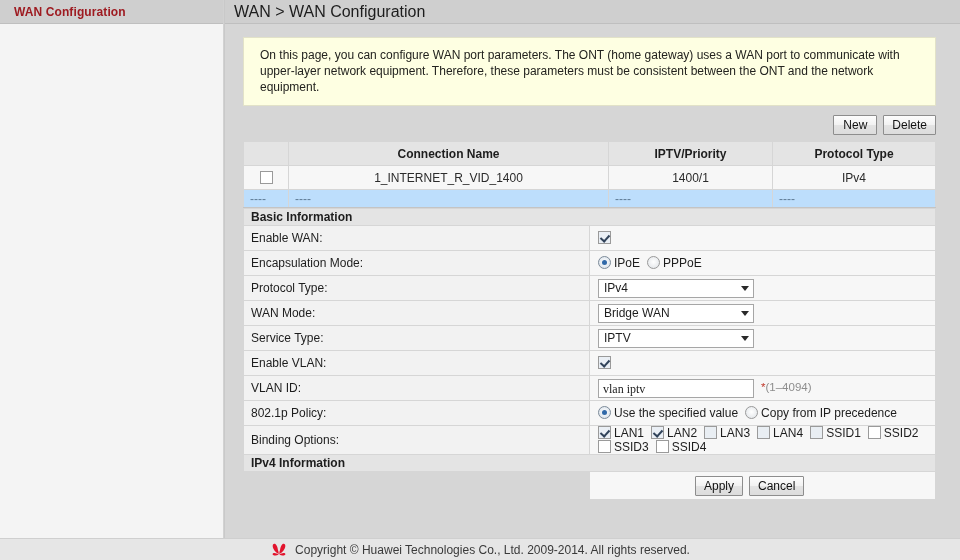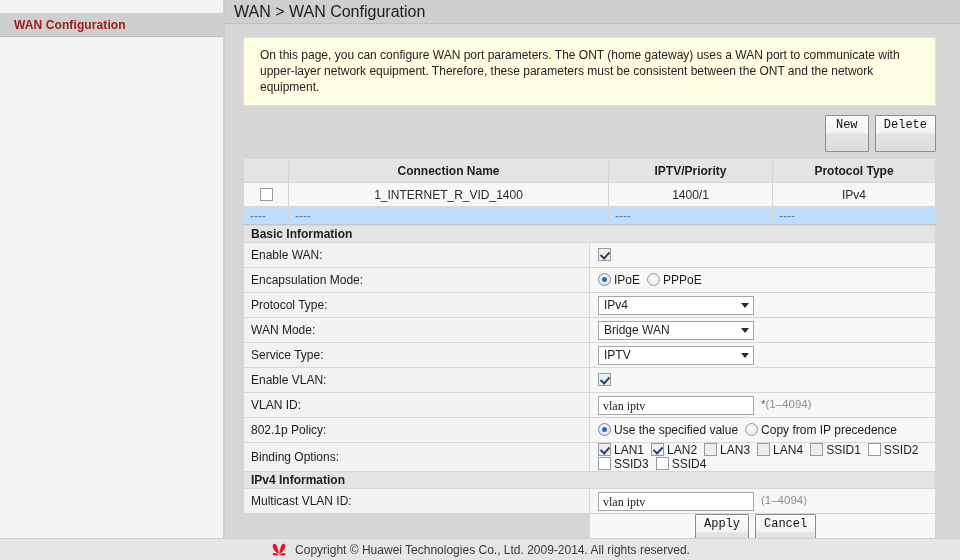--- a/index.html
+++ b/index.html
@@ -31,21 +31,20 @@
     box-sizing: border-box;
   }
   #sidebar-header {
     height: 24px;
     background: #cfcfcf;
     border-bottom: 1px solid #bfbfbf;
     display: flex;
     align-items: center;
     padding-left: 14px;
     box-sizing: border-box;
-    margin-top: 13px;
   }
   #sidebar-header .title {
     color: #9e1b21;
     font-weight: bold;
     font-size: 12px;
     letter-spacing: .1px;
   }
   #sidebar-body {
     background: #f4f4f4;
     height: 100%;
@@ -94,25 +93,25 @@
   #btn-row {
     width: 693px;
     display: flex;
     justify-content: flex-end;
     gap: 6px;
     margin-top: 9px;
     margin-bottom: 6px;
   }
   .btn {
     min-width: 44px;
-    height: 37px;
+    height: 20px;
     line-height: 18px;
     padding: 0 8px;
     font-size: 12px;
-    font-family: Liberation Mono, monospace;
+    font-family: Liberation Sans, sans-serif;
     color: #111;
     text-align: center;
     border: 1px solid #8d8d8d;
     border-radius: 1px;
     background: linear-gradient(to bottom, #fdfdfd 0%, #f2f2f2 48%, #e3e3e3 52%, #dcdcdc 100%);
     box-sizing: border-box;
     cursor: pointer;
     user-select: none;
   }
 
@@ -433,26 +432,20 @@
             <td class="label">Binding Options:</td>
             <td class="field">
               <span class="cbox checked"></span><span class="cb-label">LAN1</span><span class="cbox checked"></span><span class="cb-label">LAN2</span><span class="cbox tint"></span><span class="cb-label">LAN3</span><span class="cbox tint"></span><span class="cb-label">LAN4</span><span class="cbox tint"></span><span class="cb-label">SSID1</span><span class="cbox plain"></span><span class="cb-label">SSID2</span><span class="cbox plain"></span><span class="cb-label">SSID3</span><span class="cbox plain"></span><span class="cb-label">SSID4</span>
             </td>
           </tr>
 
           <tr>
             <td class="section" colspan="2">IPv4 Information</td>
           </tr>
 
-          <tr>
-            <td class="label">Multicast VLAN ID:</td>
-            <td class="field">
-              <span class="txt">vlan iptv</span><span class="hint">(1–4094)</span>
-            </td>
-          </tr>
 
           <tr>
             <td class="blank-left"></td>
             <td class="buttons">
               <span style="display:inline-flex;gap:6px;margin-left:97px;">
                 <span class="btn">Apply</span>
                 <span class="btn">Cancel</span>
               </span>
             </td>
           </tr>

